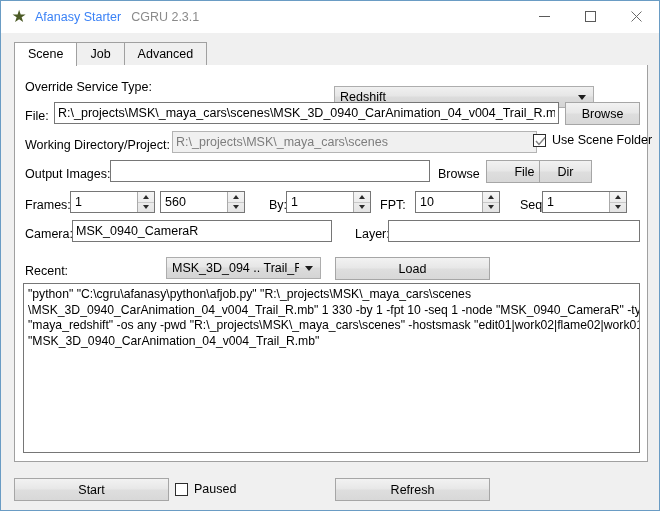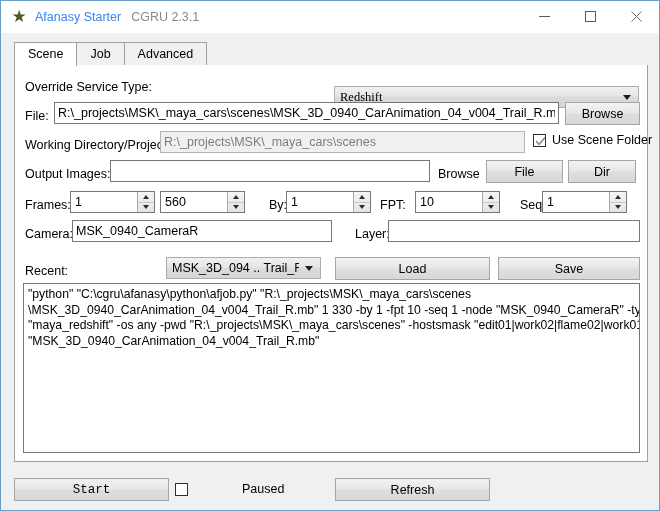--- a/index.html
+++ b/index.html
@@ -127,20 +127,21 @@
     font-size: 12.5px;
     color: #000;
     padding: 0 3px;
     height: 22px;
     outline: none;
   }
   input.txt:disabled {
     background: #f0f0f0;
     color: #7d7d7d;
     border: 1px solid #b4b4b4;
+    margin-left: 12px;
   }
   .combo {
     position: absolute;
     box-sizing: border-box;
     height: 22px;
     border: 1px solid #adadad;
     background: linear-gradient(to bottom, #f0f0f0 0%, #e6e6e6 45%, #dcdcdc 50%, #d4d4d4 100%);
     font-size: 12.5px;
     color: #000;
     display: flex;
@@ -297,21 +298,21 @@
 
   <div class="tabstrip">
     <div class="tab active">Scene</div>
     <div class="tab">Job</div>
     <div class="tab">Advanced</div>
   </div>
 
   <div class="panel">
 
     <span class="lbl" style="left:10px; top:15px;">Override Service Type:</span>
-    <div class="combo" style="left:319px; top:21px; width:305px;font-family:Liberation Serif, serif;">
+    <div class="combo" style="left:319px; top:21px; width:260px;">
       <span class="ctext">Redshift</span>
       <span class="arrow-dn"></span>
     </div>
 
     <span class="lbl" style="left:10px; top:44px;">File:</span>
     <input class="txt" style="left: 39px; top: 37px; width: 505px;" value="R:\_projects\MSK\_maya_cars\scenes\MSK_3D_0940_CarAnimation_04_v004_Trail_R.mb">
     <div class="btn" style="left:550px; top:37px; width:75px;">Browse</div>
 
     <span class="lbl" style="left:10px; top:73px;">Working Directory/Project:</span>
     <input class="txt" style="left: 145px; top: 66px; width: 365px;" disabled="" value="R:\_projects\MSK\_maya_cars\scenes">
@@ -321,21 +322,21 @@
             <polyline points="1,5 4,8.5 10,1.5" fill="none" stroke="#808080" stroke-width="1.4"></polyline>
           </svg>
       </span>
       <span class="ctxt">Use Scene Folder</span>
     </div>
 
     <span class="lbl" style="left:10px; top:102px;">Output Images:</span>
     <input class="txt" style="left: 95px; top: 95px; width: 320px;" value="">
     <span class="lbl" style="left:423px; top:102px;">Browse</span>
     <div class="btn" style="left:471px; top:95px; width:77px;">File</div>
-    <div class="btn" style="left:553px; top:95px; width:68px;">Dir</div>
+    <div class="btn" style="left:524px; top:95px; width:53px;">Dir</div>
 
     <span class="lbl" style="left:10px; top:133px;">Frames:</span>
     <div class="spin" style="left:55px; top:126px; width:85px;">
       <span class="sval">1</span>
       <span class="sbtns">
         <span class="sb up">
             <i class="tri-up"></i>
           </span>
         <span class="sb dn">
             <i class="tri-dn"></i>
@@ -397,33 +398,32 @@
     <input class="txt" style="left: 57px; top: 155px; width: 260px;" value="MSK_0940_CameraR">
     <span class="lbl" style="left:340px; top:162px;">Layer:</span>
     <input class="txt" style="left: 373px; top: 155px; width: 252px;" value="">
 
     <span class="lbl" style="left:10px; top:199px;">Recent:</span>
     <div class="combo" style="left:151px; top:192px; width:155px;">
       <span class="ctext">MSK_3D_094 .. Trail_R.mb</span>
       <span class="arrow-dn"></span>
     </div>
     <div class="btn" style="left:320px; top:192px; width:155px;">Load</div>
-    <div class="btn" style="left:483px; top:192px; width:142px;">Save</div>
 
     <div class="cmdbox" style="left:8px; top:218px; width:617px; height:170px;">
       <p>"python" "C:\cgru\afanasy\python\afjob.py" "R:\_projects\MSK\_maya_cars\scenes</p>
       <p>\MSK_3D_0940_CarAnimation_04_v004_Trail_R.mb" 1 330 -by 1 -fpt 10 -seq 1 -node "MSK_0940_CameraR" -type</p>
       <p>"maya_redshift" -os any -pwd "R:\_projects\MSK\_maya_cars\scenes" -hostsmask "edit01|work02|flame02|work01" -name</p>
       <p>"MSK_3D_0940_CarAnimation_04_v004_Trail_R.mb"</p>
     </div>
 
   </div>
 
   <div class="bottom">
-    <div class="btn" style="left:13px; top:9px; width:155px;font-family:Liberation Mono, monospace;">Start</div>
-    <div class="cbx" style="left:174px; top:13px;gap:48px;">
+    <div class="btn" style="left:13px; top:9px; width:155px;">Start</div>
+    <div class="cbx" style="left:174px; top:13px;">
       <span class="box"></span>
       <span class="ctxt">Paused</span>
     </div>
     <div class="btn" style="left:334px; top:9px; width:155px;">Refresh</div>
   </div>
 
 </div>
 
 </body></html>

